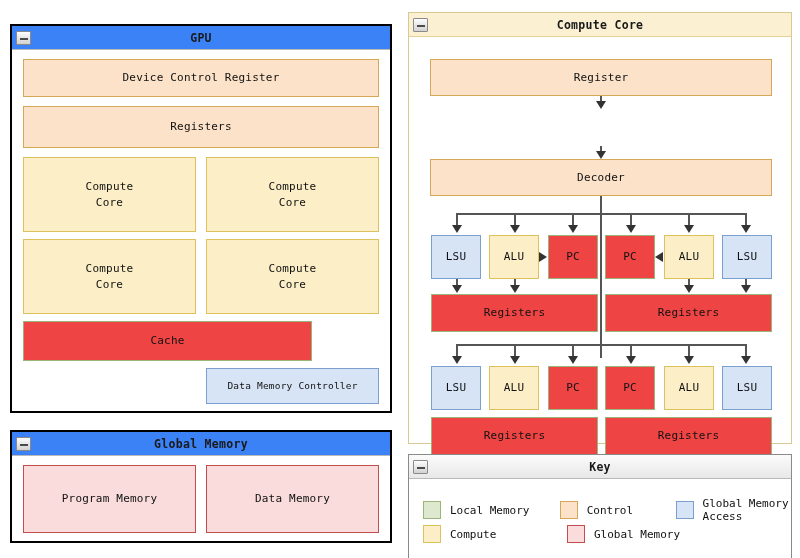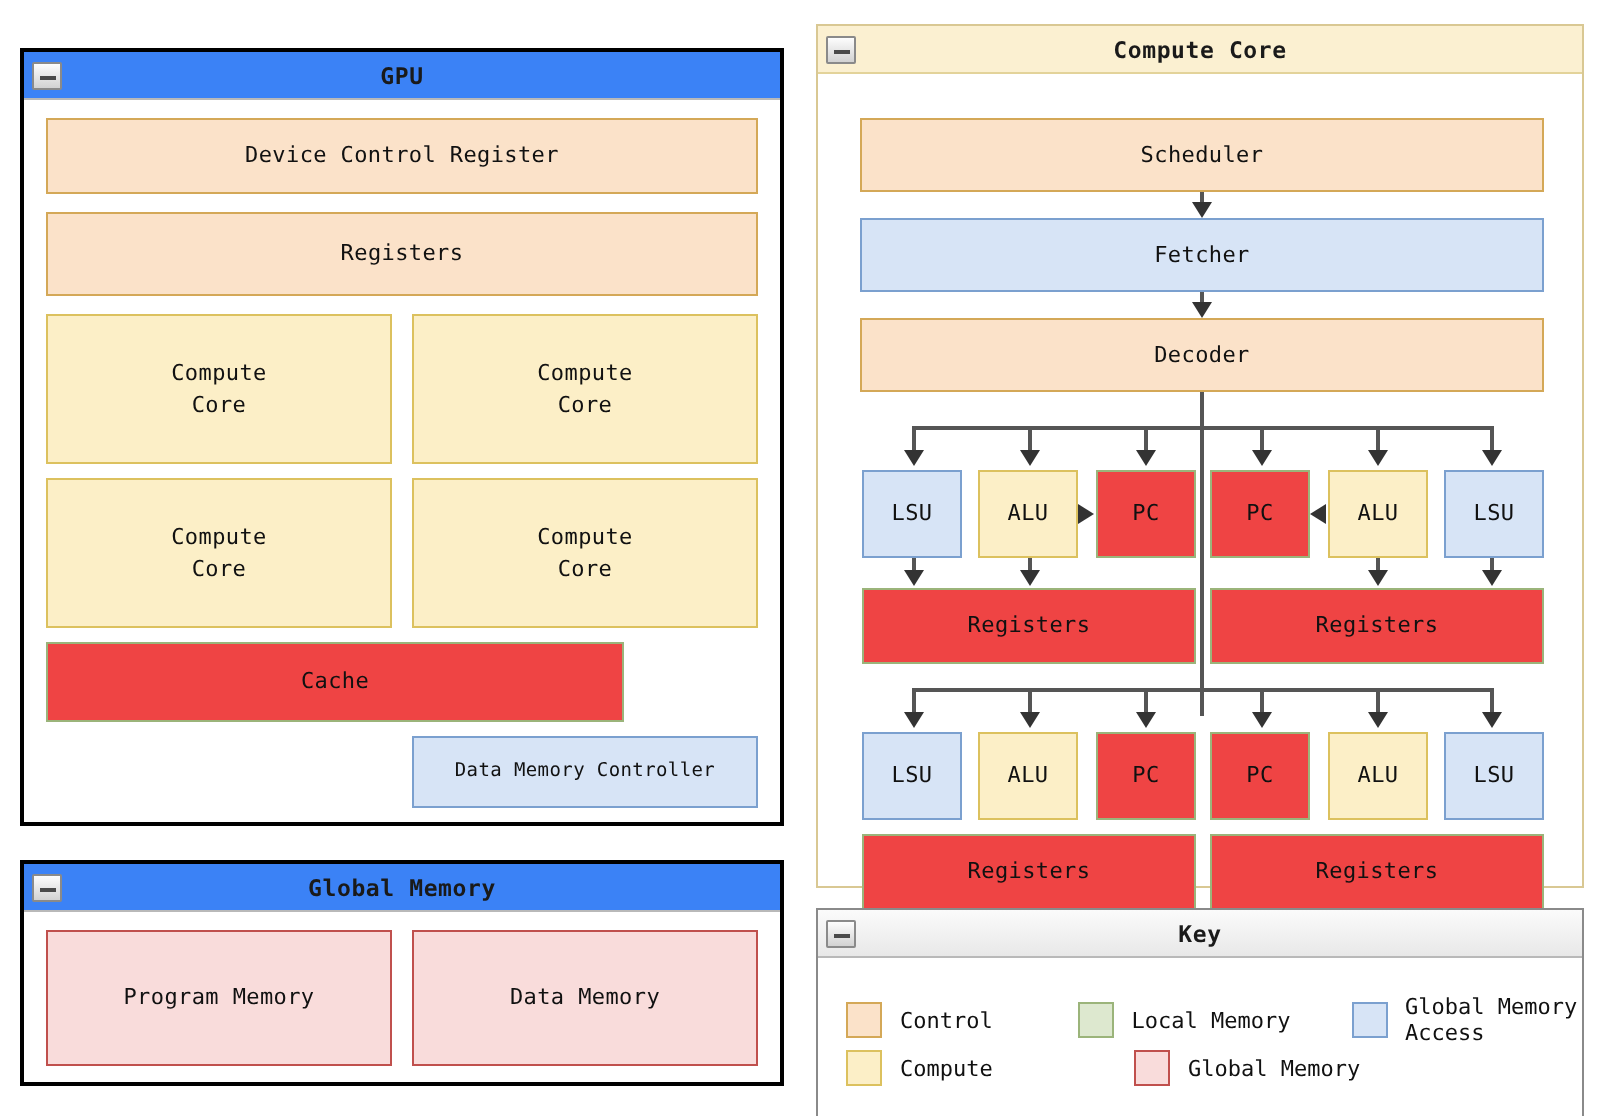--- a/index.html
+++ b/index.html
@@ -190,25 +190,24 @@
   </div>
 </div>
 
 <div class="panel panel-tan" style="left:408px; top:12px; width:384px; height:432px;">
   <div class="panel-head head-cream">
     <span class="collapse"></span>
     <span>Compute Core</span>
   </div>
   <div class="panel-body">
 
-    <div class="blk c-control" style="left:21px; top:22px; width:342px; height:37px;">Scheduler</div>
+    <div class="blk c-control" style="left:21px; top:22px; width:342px; height:37px;">Register</div>
     <div class="ln-v" style="left:191px; top:59px; height:11px;"></div>
     <div class="arw-d" style="left:187px; top:64px;"></div>
 
-    <div class="blk c-access" style="left:21px; top:72px; width:342px; height:37px;">Fetcher</div>
     <div class="ln-v" style="left:191px; top:109px; height:11px;"></div>
     <div class="arw-d" style="left:187px; top:114px;"></div>
 
     <div class="blk c-control" style="left:21px; top:122px; width:342px; height:37px;">Decoder</div>
 
     <div class="ln-v" style="left:191px; top:159px; height:162px;"></div>
 
     <div class="ln-h" style="left:47px; top:176px; width:289px;"></div>
     <div class="ln-v" style="left:47px;  top:176px; height:16px;"></div>
     <div class="ln-v" style="left:105px; top:176px; height:16px;"></div>
@@ -274,27 +273,27 @@
 </div>
 
 <div class="panel panel-dark" style="left:408px; top:454px; width:384px; height:111px; border:1px solid #8a8a8a;">
   <div class="panel-head head-gray">
     <span class="collapse"></span>
     <span>Key</span>
   </div>
   <div class="panel-body">
 
     <div class="key-row" style="left:14px; top:18px;">
+      <div class="key-item" style="width:170px;">
+        <span class="key-swatch" style="background:#dde8cf; border-color:#9bb47a;"></span>
+        <span>Local Memory</span>
+      </div>
       <div class="key-item" style="width:144px;">
         <span class="key-swatch" style="background:#fbe2c9; border-color:#d4a857;"></span>
         <span>Control</span>
-      </div>
-      <div class="key-item" style="width:170px;">
-        <span class="key-swatch" style="background:#dde8cf; border-color:#9bb47a;"></span>
-        <span>Local Memory</span>
       </div>
       <div class="key-item">
         <span class="key-swatch" style="background:#d7e4f6; border-color:#7ba0cf;"></span>
         <span>Global Memory Access</span>
       </div>
     </div>
 
     <div class="key-row" style="left:14px; top:46px;">
       <div class="key-item" style="width:144px;">
         <span class="key-swatch" style="background:#fcefc7; border-color:#dcc15e;"></span>

